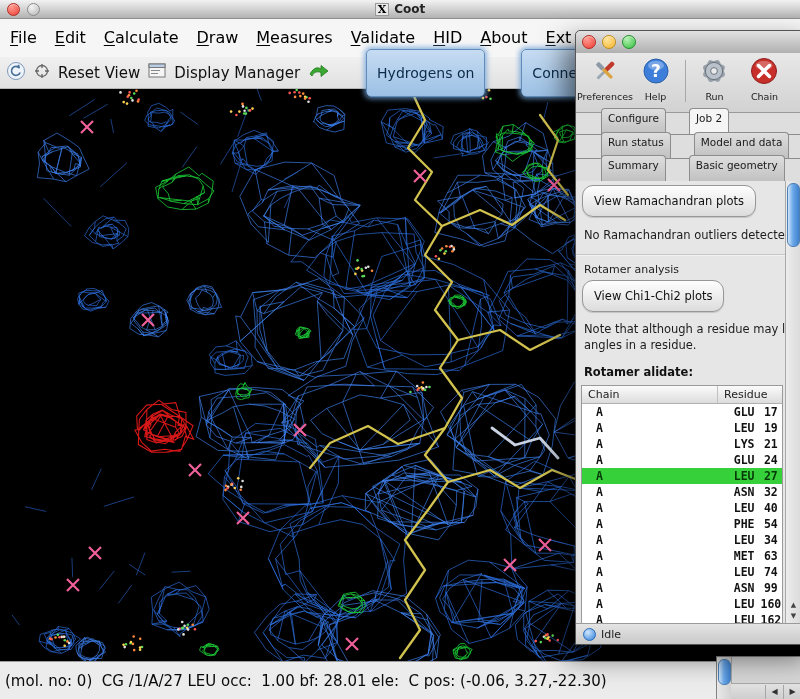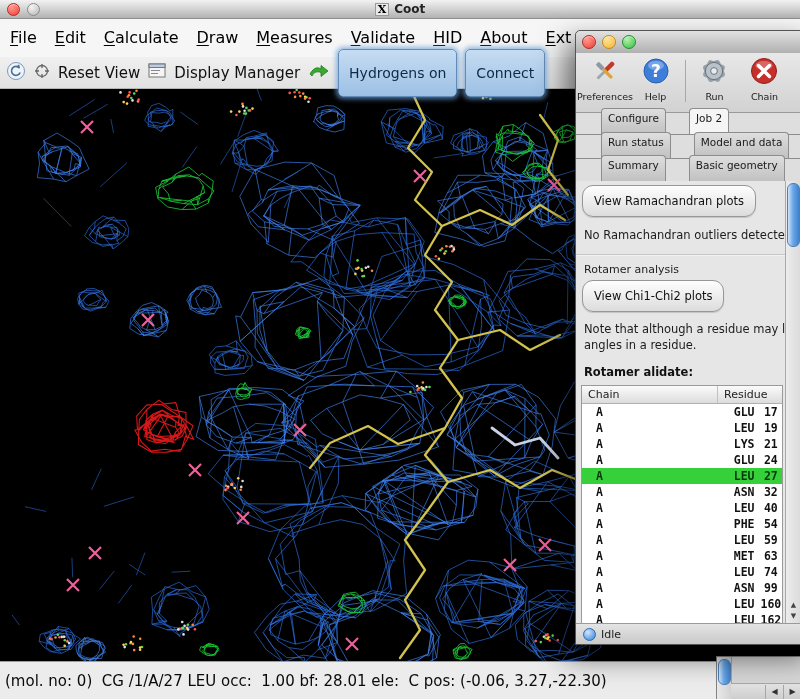--- a/index.html
+++ b/index.html
@@ -15,21 +15,21 @@
   .tl.green{background:radial-gradient(circle at 35% 30%,#b4f0b0,#2fbf3a);border:1px solid #1f8f2a;}
   .main-title{position:absolute;left:0;right:0;text-align:center;font-size:12px;font-weight:bold;color:#222;display:flex;justify-content:center;align-items:center;gap:5px;}
   .x11-box{font-family:"DejaVu Serif",serif;font-size:11px;font-weight:bold;color:#000;background:#e8e8e8;border:1px solid #999;padding:0 2px;line-height:11px;}
 
   
   .menubar{position:absolute;top:18px;left:0;width:800px;height:39px;background:#f6f6f6;border-bottom:1px solid #cfcfcf;display:flex;align-items:center;gap:18px;padding-left:10px;font-size:16px;color:#000;z-index:4;}
   .menu-item u{text-decoration:underline;text-underline-offset:2px;}
 
   
   .toolbar{position:absolute;top:57px;left:0;width:800px;height:31px;background:linear-gradient(#f0f0f0,#e1e1e1);border-bottom:1px solid #b5b5b5;display:flex;align-items:center;gap:8px;padding-left:6px;font-size:15px;color:#111;z-index:4;}
-  .hl-btn{background:linear-gradient(#c6dcf2,#9cc0e4);border:1px solid #5f8cba;border-radius:5px;padding:15px 10px;font-size:14px;color:#0b2b4b;box-shadow:0 0 5px 2px rgba(110,160,215,.75);white-space:nowrap;}
+  .hl-btn{background:linear-gradient(#c6dcf2,#9cc0e4);border:1px solid #5f8cba;border-radius:5px;padding:15px 10px;font-size:14px;color:#0b2b4b;box-shadow:0 0 5px 2px rgba(110,160,215,.75);white-space:nowrap;margin-left:28px;}
 
   
   #gl{position:absolute;top:88px;left:0;background:#000;z-index:1;}
 
   
   .statusbar{position:absolute;top:661px;left:0;width:800px;height:38px;background:#ececec;border-top:1px solid #9c9c9c;display:flex;align-items:center;padding-left:5px;font-size:15px;color:#0a0a0a;z-index:6;}
   .statusbar span{white-space:pre;}
 
   
   .corner-widget{position:absolute;left:716px;top:656px;width:84px;height:43px;background:#d6d6d6;border:1px solid #828282;z-index:10;}
@@ -521,21 +521,21 @@
               <span class="res-num">40</span>
             </div>
             <div class="rt-row">
               <span class="cell-chain">A</span>
               <span class="res-name">PHE</span>
               <span class="res-num">54</span>
             </div>
             <div class="rt-row">
               <span class="cell-chain">A</span>
               <span class="res-name">LEU</span>
-              <span class="res-num">59</span>
+              <span class="res-num">34</span>
             </div>
             <div class="rt-row">
               <span class="cell-chain">A</span>
               <span class="res-name">MET</span>
               <span class="res-num">63</span>
             </div>
             <div class="rt-row">
               <span class="cell-chain">A</span>
               <span class="res-name">LEU</span>
               <span class="res-num">74</span>

